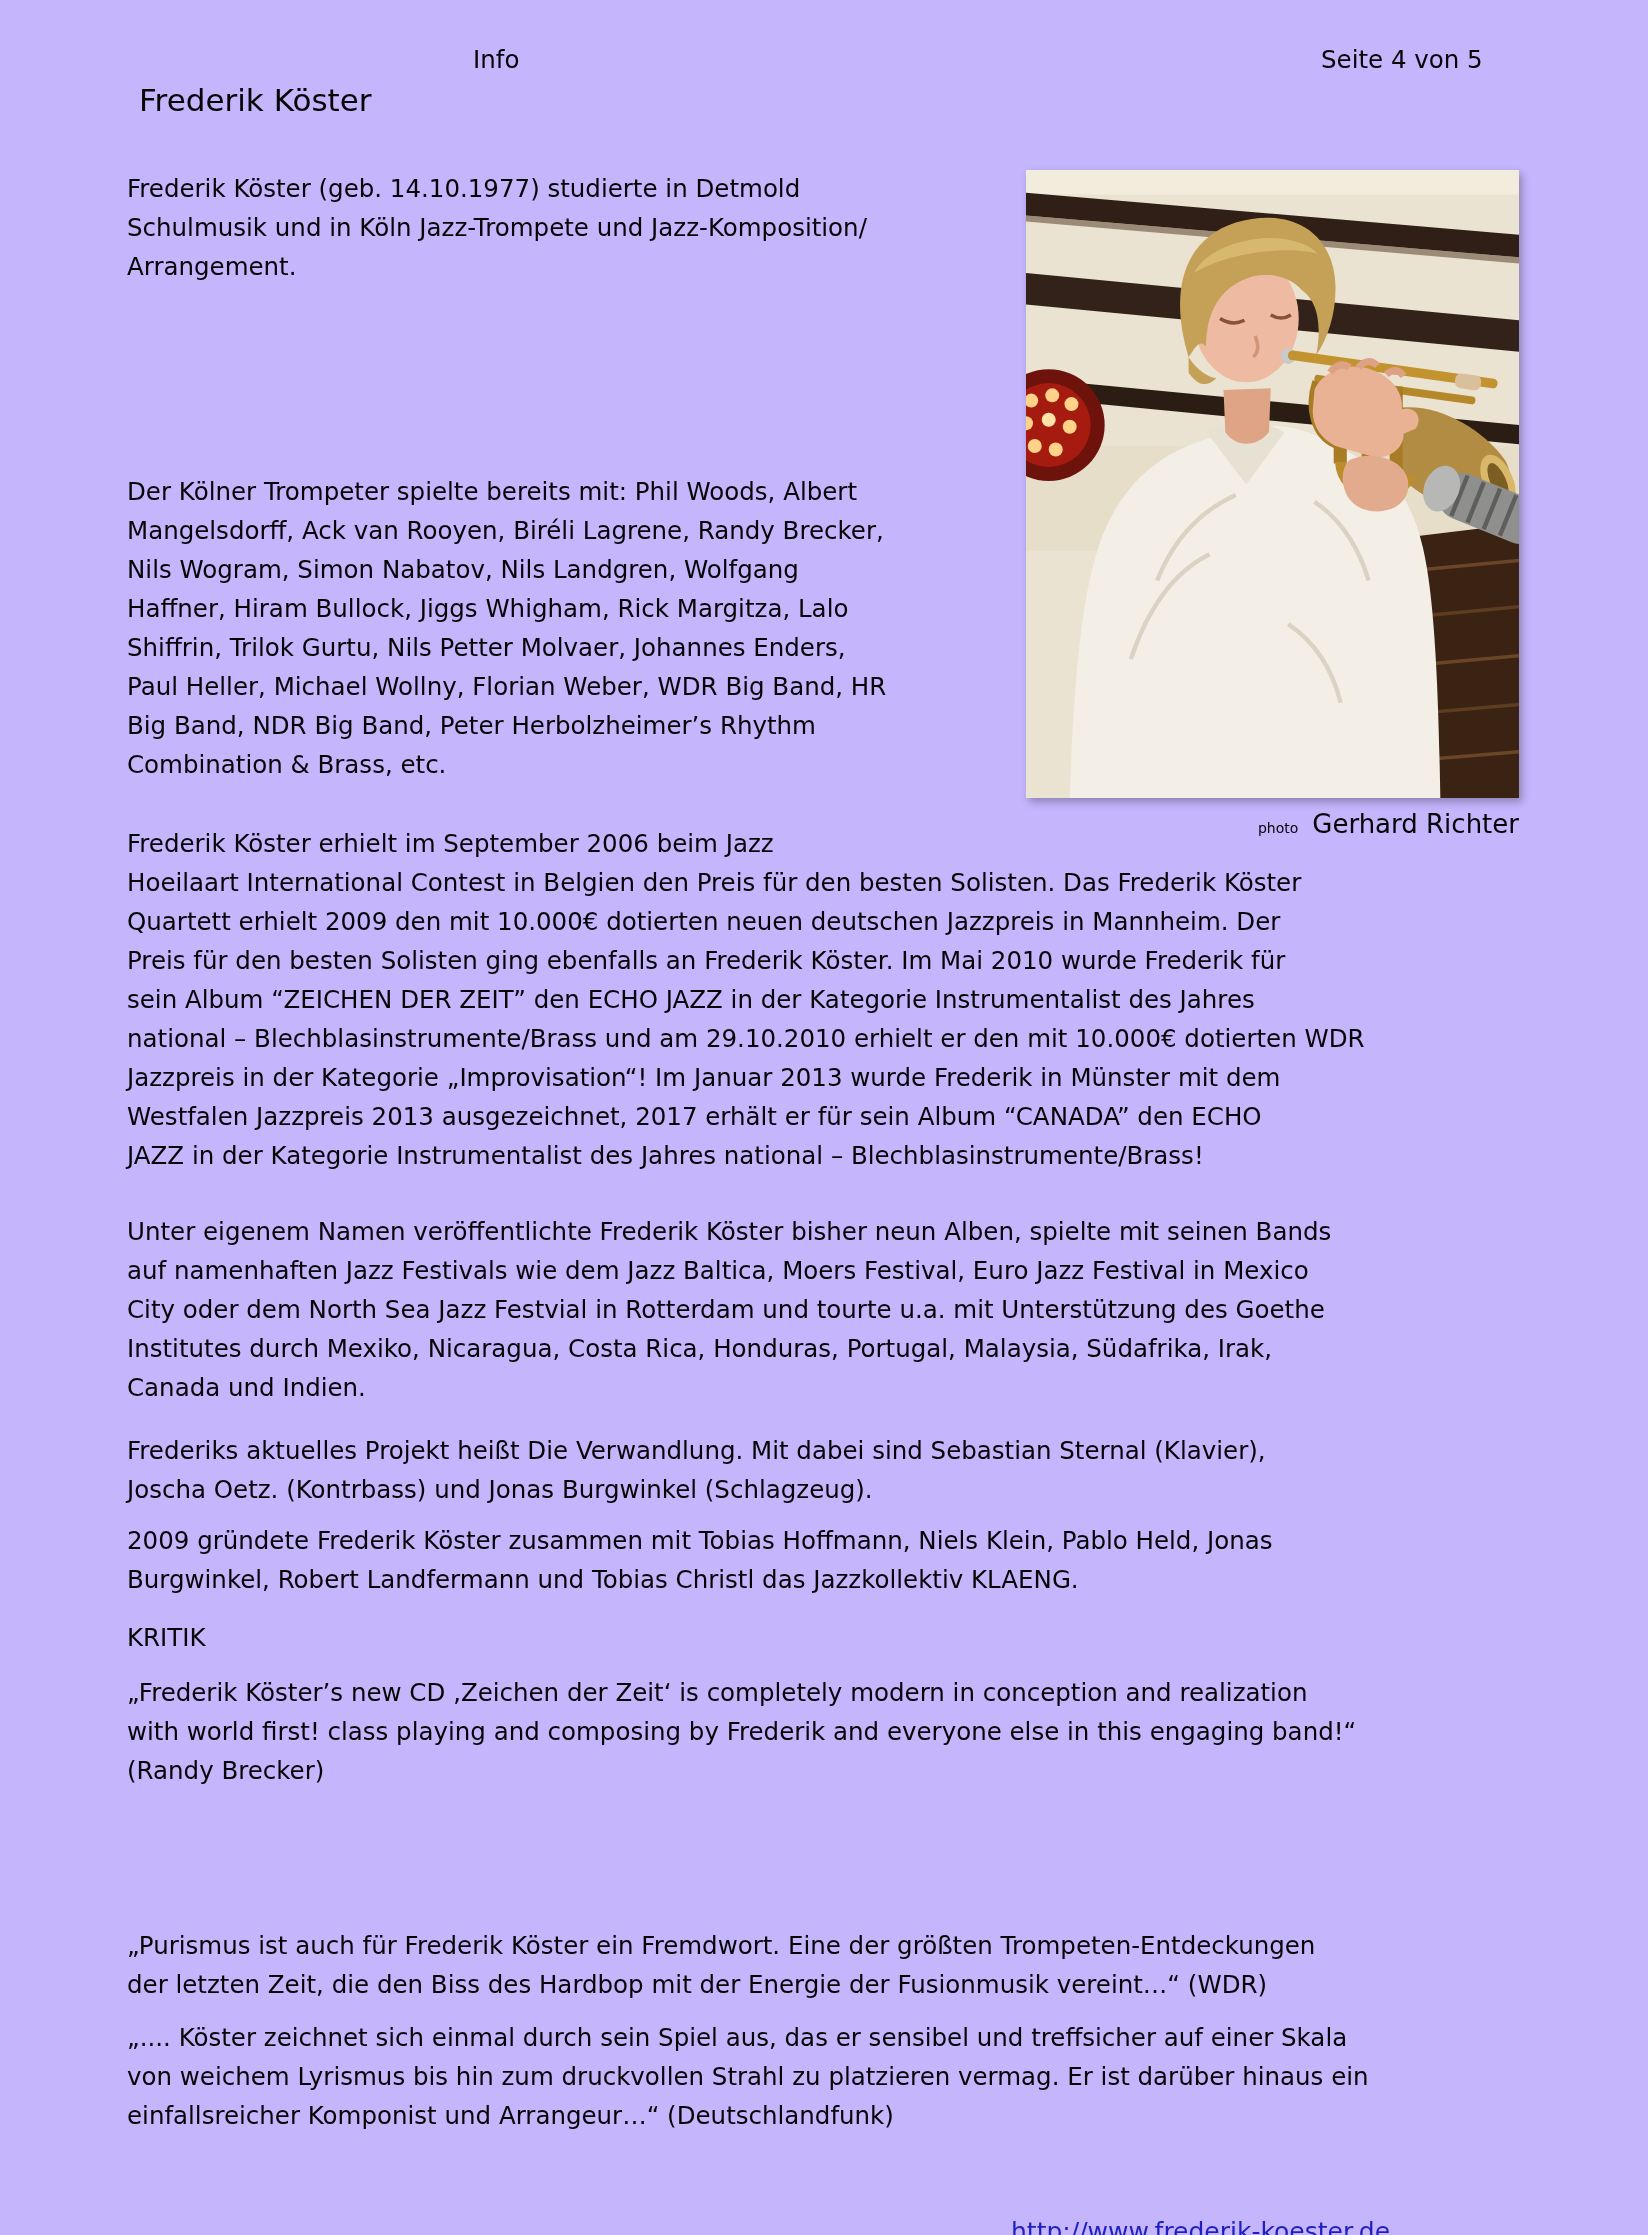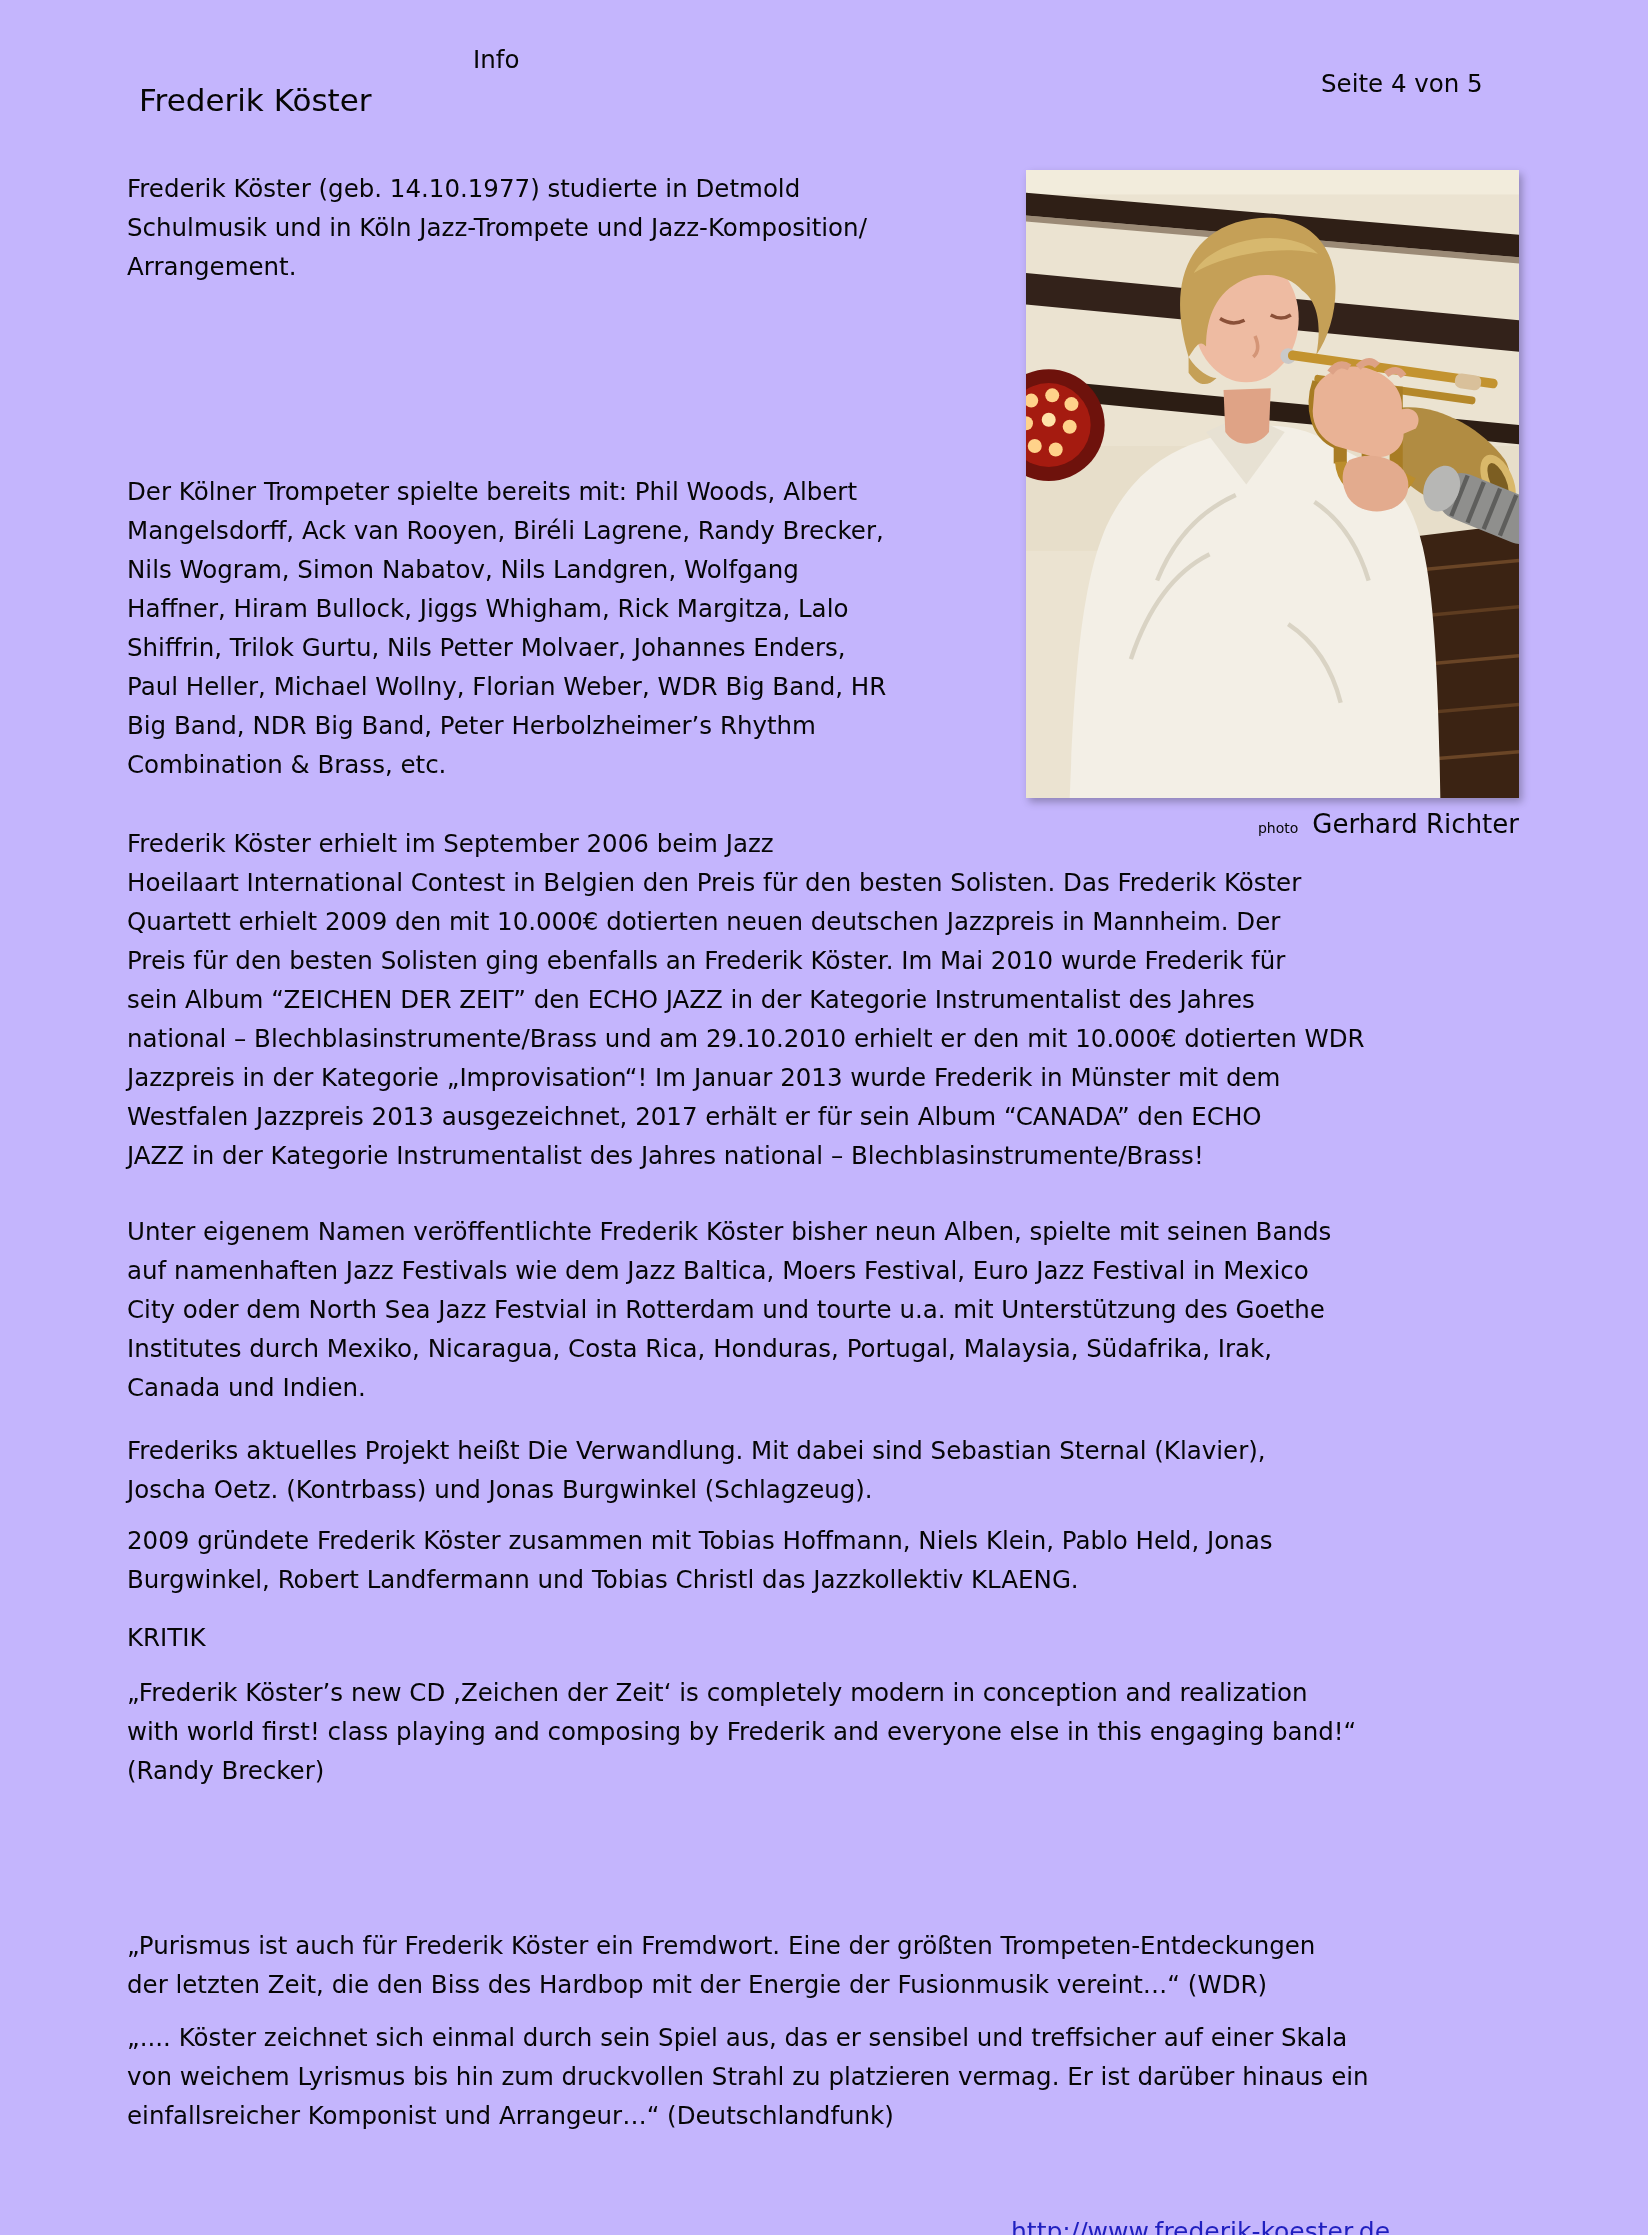--- a/index.html
+++ b/index.html
@@ -3,21 +3,21 @@
 <meta charset="utf-8">
 <style>
   html,body{margin:0;padding:0;background:#ffffff;}
   .page{
     position:relative;width:1648px;height:2236px;background:#c4b5fd;
     overflow:hidden;font-family:"DejaVu Sans",sans-serif;color:#060606;
   }
   .hdr{position:absolute;top:45px;font-size:24.5px;white-space:nowrap;}
   .hdr-info{left:473px;}
   .hdr-doct{left:563px;}
-  .hdr-page{left:1321px;margin-top:24px;}
+  .hdr-page{left:1321px;}
   .title{position:absolute;left:139px;top:82px;font-size:31px;white-space:nowrap;}
   .para{
     position:absolute;left:127px;width:1437px;
     font-size:24.5px;line-height:39px;white-space:pre-line;
   }
   .photo{
     position:absolute;left:1026px;top:170px;width:493px;height:628px;margin:0;
     box-shadow:2.6px 3.5px 7.9px rgba(0,0,0,0.28);background:#ebe3d1;
   }
   .photo svg{display:block;width:100%;height:100%;}

